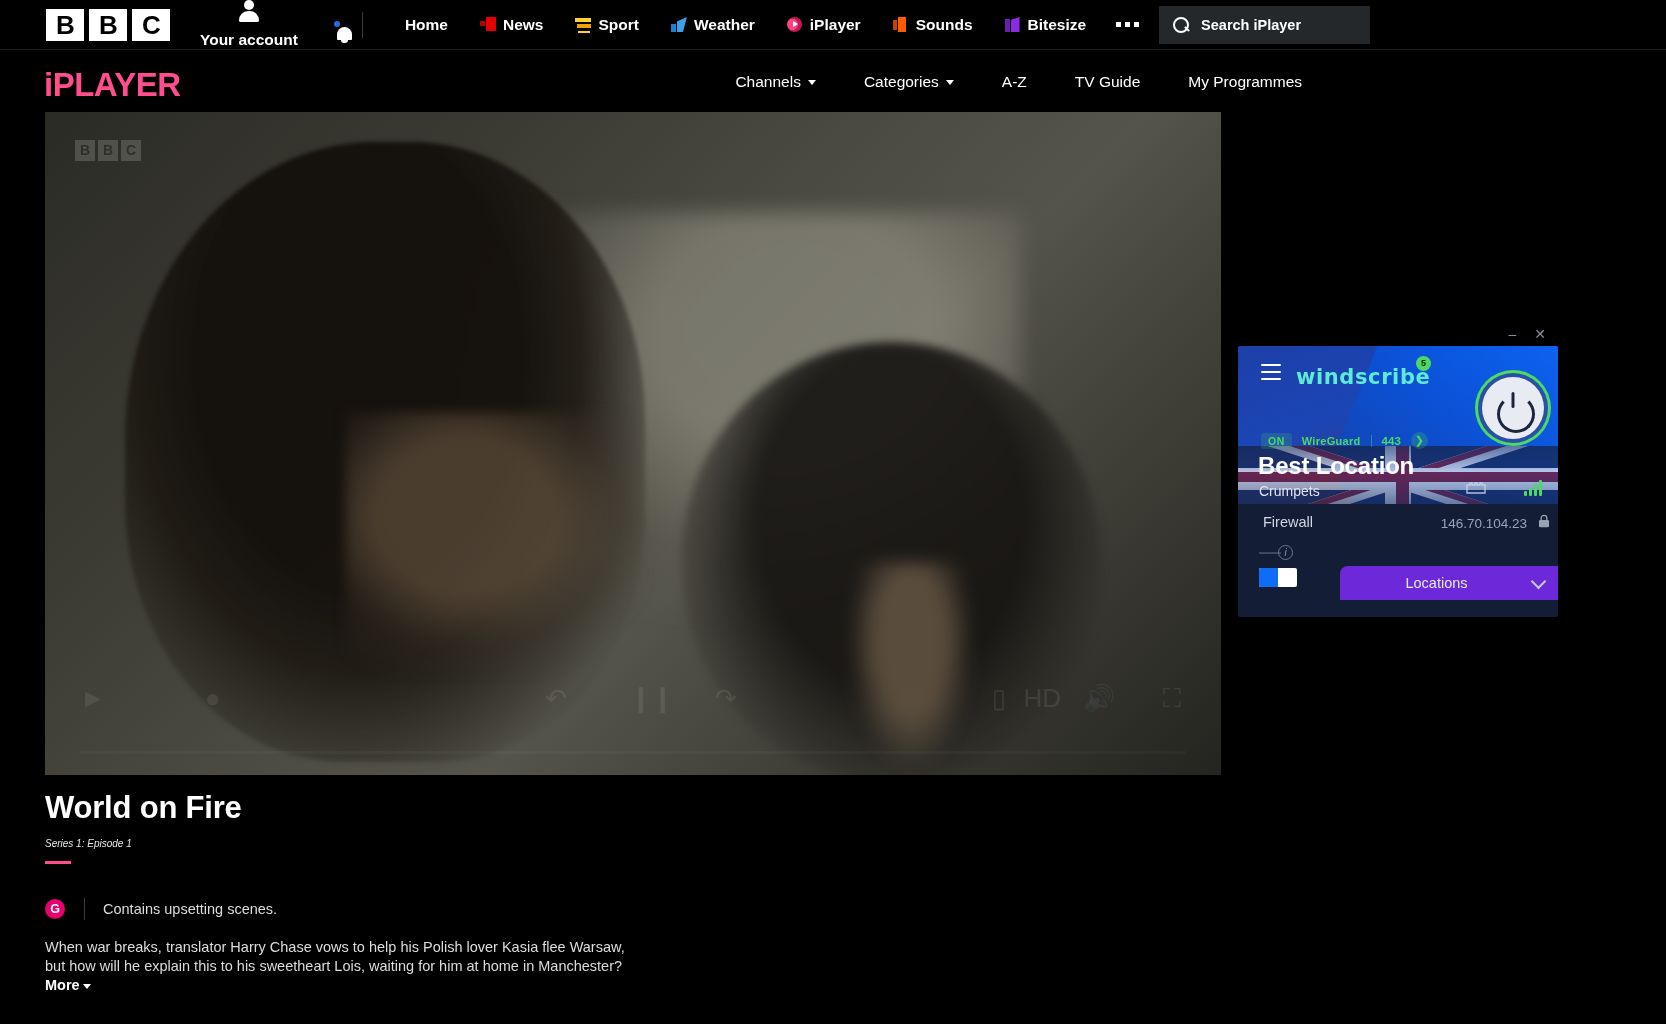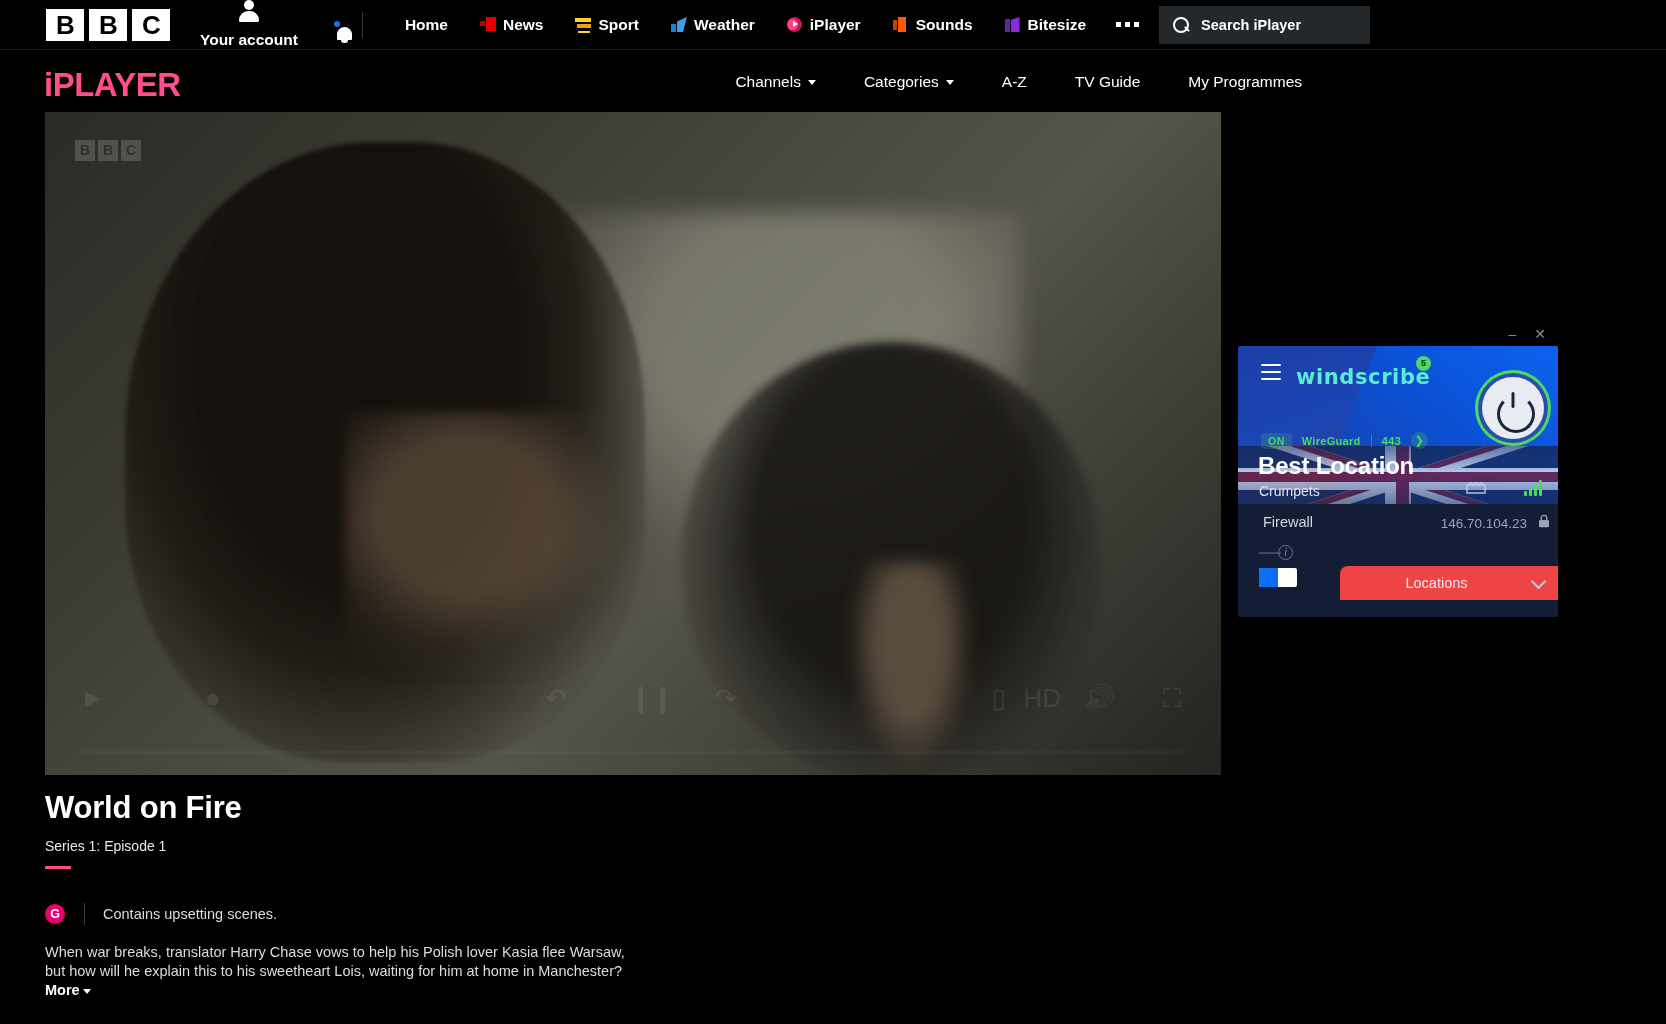--- a/index.html
+++ b/index.html
@@ -168,21 +168,21 @@
     opacity: 0.085;
   }
   .ctrl-row { position:absolute; left:0; right:0; top: 18px; height: 50px; }
   .ctrl-icon { position:absolute; color:#fff; font-size: 26px; line-height: 50px; }
   .ctrl-pill { position:absolute; top: 96px; left: 35px; right: 35px; height: 3px;
      background: rgba(255,255,255,0.35); }
 
   
   .info { position: absolute; left: 45px; top: 790px; width: 900px; }
   .prog-title { color:#fff; font-size: 31px; font-weight: bold; letter-spacing: -0.2px; }
-  .prog-sub { color:#e8e8e8; font-size: 14px; margin-top: 12px; }
+  .prog-sub { color:#e8e8e8; font-size: 10px; margin-top: 12px; font-style: italic; }
   .pink-rule { width: 26px; height: 3px; background:#ff4d8d; margin-top: 12px; }
   .guidance { display:flex; align-items:center; margin-top: 34px; }
   .g-badge {
     width: 20px; height: 20px; border-radius: 50%; background:#e8006e;
     color:#fff; font-size: 12.5px; font-weight: bold; text-align:center; line-height:20px;
   }
   .g-sep { width:1px; height: 22px; background:#3c3c3c; margin: 0 18px 0 19px; }
   .g-text { color:#dcdcdc; font-size: 14.5px; }
   .synopsis {
     margin-top: 18px; color:#dcdcdc; font-size: 14.5px; line-height: 1.32;
@@ -305,21 +305,21 @@
      border:1.3px solid #6b748c; border-radius:50%; color:#8e97ad; font-size:10px;
      text-align:center; line-height:13px; font-style: italic; cursor:pointer;}
   .ws-switch {
     position:absolute; left: 14px; top: 64px; width: 38px; height: 19px; border-radius: 2px;
     background:#fff; cursor:pointer; overflow:hidden;
   }
   .ws-switch i { position:absolute; left:0; top:0; width: 19px; height: 19px; background:#0f6cf5;}
 
   .ws-locations {
     position:absolute; right: 0; top: 220px; width: 218px; height: 34px;
-    background:#ef4444; border-radius: 8px 0 0 0;
+    background:#6d28d9; border-radius: 8px 0 0 0;
     display:flex; align-items:center; justify-content:space-between;
     padding: 0 14px 0 0; cursor:pointer;
   }
   .ws-locations-label { flex:1; text-align:center; color:#e4e9f3; font-size: 14.5px; }
   .ws-chev { width:11px; height:11px; border-right:2px solid #c3cbdb; border-bottom:2px solid #c3cbdb;
      transform: rotate(45deg); margin-top:-4px; flex:0 0 auto;}
   .ws-footer {
     position:absolute; left:0; bottom: 0; width: 320px; height: 26px;
     background:#0e1730; display:flex; align-items:center;
   }

